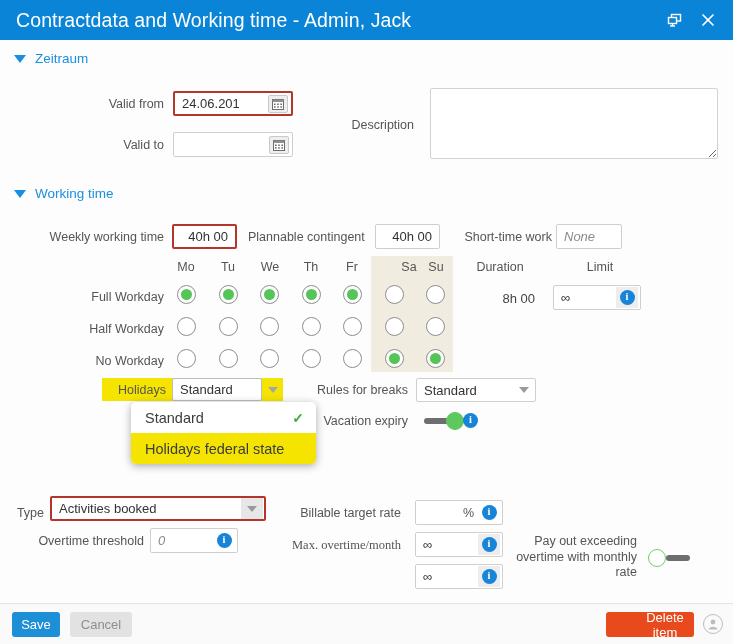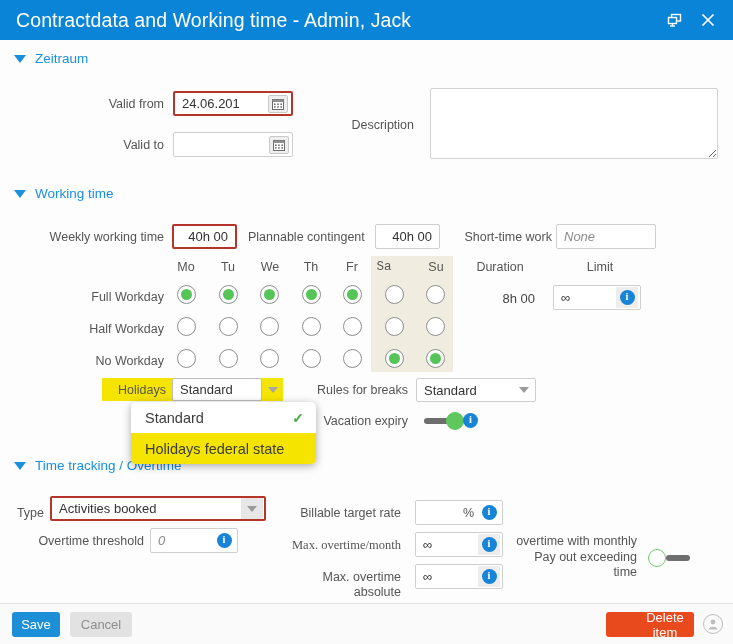--- a/index.html
+++ b/index.html
@@ -239,32 +239,32 @@
   <div class="fld req" style="left:172px; top:184px; width:65px; height:25px;">
     <span class="val right">40h 00</span>
   </div>
 
   <div class="lbl" style="left:248px; top:190px; width:120px; text-align:left;">Plannable contingent</div>
   <div class="fld" style="left:375px; top:184px; width:65px; height:25px;">
     <span class="val right">40h 00</span>
   </div>
 
   <div class="lbl" style="left:448px; top:190px; width:104px;">Short-time work</div>
-  <div class="fld" style="left:556px; top:184px; width:100px; height:25px;">
+  <div class="fld" style="left:556px; top:184px; width:66px; height:25px;">
     <span class="val ph">None</span>
   </div>
 
   <div class="weekend-band" style="left:371px; top:216px; width:82px; height:116px;"></div>
 
   <div class="dayhdr" style="left:169px; top:220px;">Mo</div>
   <div class="dayhdr" style="left:211px; top:220px;">Tu</div>
   <div class="dayhdr" style="left:253px; top:220px;">We</div>
   <div class="dayhdr" style="left:294px; top:220px;">Th</div>
   <div class="dayhdr" style="left:335px; top:220px;">Fr</div>
-  <div class="dayhdr" style="left:367px; top:220px;font-family:Liberation Mono, monospace;">Sa</div>
+  <div class="dayhdr" style="left:392px; top:220px;">Sa</div>
   <div class="dayhdr" style="left:419px; top:220px;">Su</div>
 
   <div class="lbl" style="left:40px; top:250px; width:124px;">Full Workday</div>
   <div class="lbl" style="left:40px; top:282px; width:124px;">Half Workday</div>
   <div class="lbl" style="left:40px; top:314px; width:124px;">No Workday</div>
 
   <div class="radio on" style="left:177px; top:245px;"></div>
   <div class="radio on" style="left:219px; top:245px;"></div>
   <div class="radio on" style="left:260px; top:245px;"></div>
   <div class="radio on" style="left:302px; top:245px;"></div>
@@ -325,24 +325,20 @@
       </span>
   </div>
 
   <div class="lbl" style="left:300px; top:374px; width:108px;">Vacation expiry</div>
   <div class="toggle on" style="left:424px; top:372px;">
     <span class="track"></span>
       <span class="knob"></span>
   </div>
   <span class="info-ico" style="position:absolute; left:463px; top:373px;">i</span>
 
-  <div class="section-head" style="left:14px; top:418px;">
-    <span class="tri"></span>
-    <span>Time tracking / Overtime</span>
-  </div>
 
   <div class="lbl" style="left:10px; top:466px; width:34px;">Type</div>
   <div class="fld req" style="left:50px; top:456px; width:216px; height:25px;">
     <span class="val">Activities booked</span>
     <span class="sel-arrow" style="background:#e7e7e7; height:21px; margin-right:1px;">
         <i></i>
       </span>
   </div>
 
   <div class="lbl" style="left:20px; top:494px; width:124px;">Overtime threshold</div>
@@ -363,32 +359,31 @@
   </div>
 
   <div class="lbl" style="left:273px; top:498px; width:128px;font-family:Liberation Serif, serif;">Max. overtime/month</div>
   <div class="fld" style="left:415px; top:492px; width:88px; height:25px;">
     <span class="val">∞</span>
     <span class="info-btn">
         <span class="info-ico">i</span>
       </span>
   </div>
 
-  <div class="lbl" style="left:273px; top:530px; width:128px;">Max. overtime absolute</div>
   <div class="fld" style="left:415px; top:524px; width:88px; height:25px;">
     <span class="val">∞</span>
     <span class="info-btn">
         <span class="info-ico">i</span>
       </span>
   </div>
 
   <div style="position:absolute; left:512px; top:494px; width:125px; text-align:right; line-height:15.5px; color:#555; font-size:12.5px;">
+    <div>Pay out exceeding</div>
     <div>overtime with monthly</div>
-    <div>Pay out exceeding</div>
-    <div>time</div>
+    <div>rate</div>
   </div>
   <div class="toggle off" style="left:648px; top:509px;">
     <span class="track"></span>
       <span class="knob"></span>
   </div>
 
 </div>
 
 <div class="footer">
   <button class="btn btn-save" style="left:12px; top:8px; width:48px;">Save</button>

